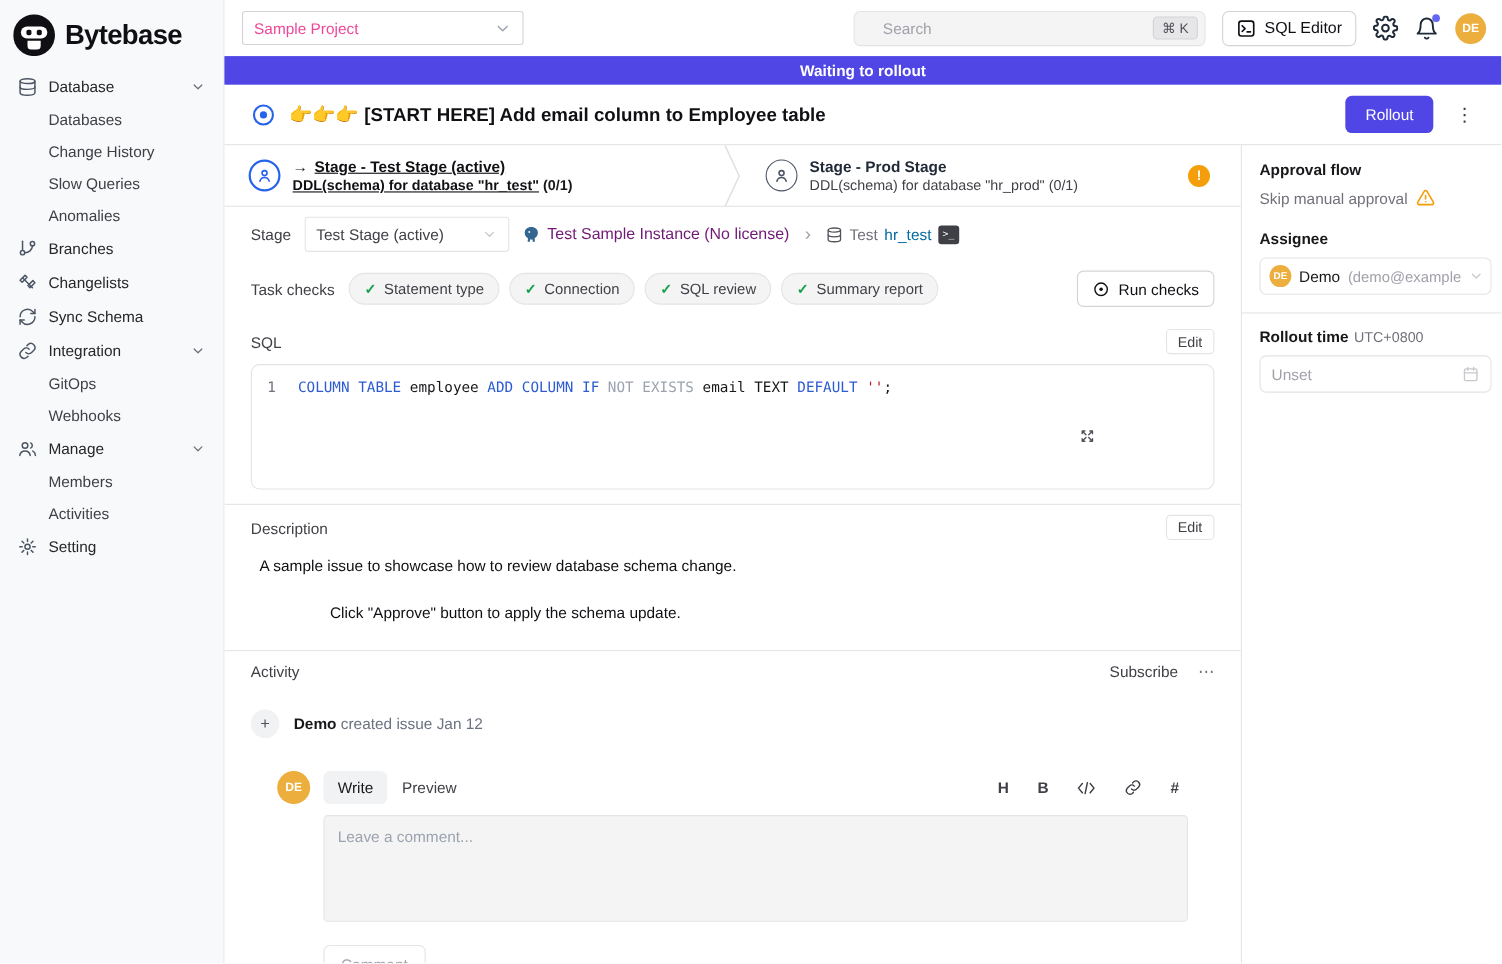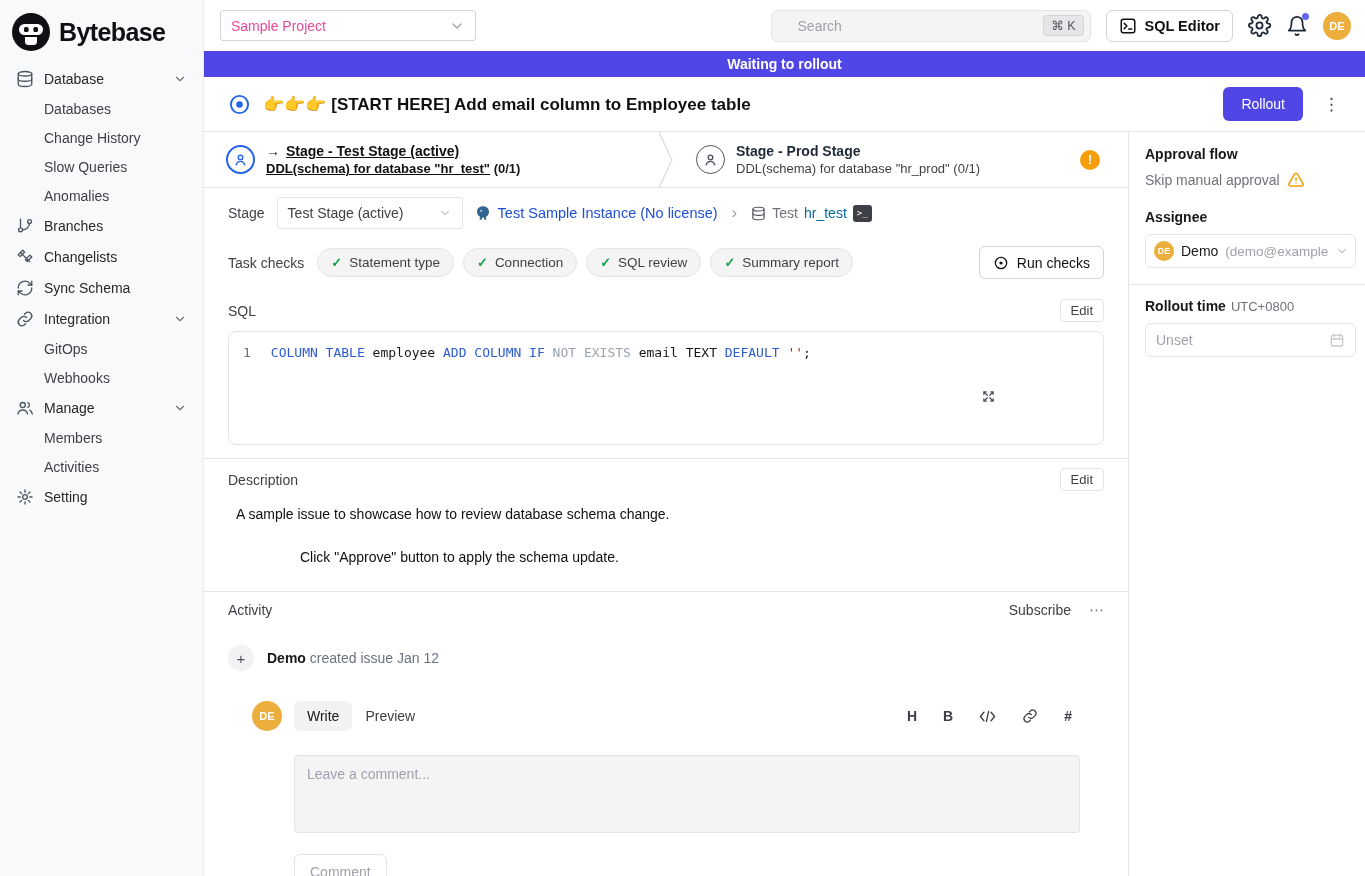--- a/index.html
+++ b/index.html
@@ -32,21 +32,21 @@
   .topbar-right { margin-left:auto; display:flex; align-items:center; gap:15px; }
   .search-box { width:320px; height:32px; background:#f4f4f5; border:1px solid #e4e4e7; border-radius:6px;
                 display:flex; align-items:center; padding:0 6px 0 24px; }
   .search-box input { flex:1; border:none; background:transparent; outline:none; font-size:14px;
                       font-family:"Liberation Sans",sans-serif; color:#18181b; min-width:0; }
   .search-box input::placeholder { color:#a1a1aa; }
   .kbd { background:#e6e6e9; border:1px solid #d4d4d8; border-radius:4px; padding:2px 7px;
          font-size:12.5px; color:#52525b; white-space:nowrap; }
   .sql-editor-btn { height:32px; border:1px solid #d4d4d8; border-radius:6px; background:#fff;
                     display:flex; align-items:center; gap:8px; padding:0 12px; font-size:14.5px;
-                    color:#101014; cursor:pointer;font-weight:bold; }
+                    color:#101014; cursor:pointer; }
   .icon-btn { background:none; border:none; padding:0; cursor:pointer; color:#1f2937; position:relative; }
   .notif-dot { position:absolute; top:-2px; right:-1px; width:7px; height:7px; border-radius:50%; background:#6366f1; }
   .avatar { border-radius:50%; color:#fff; font-weight:700; display:flex; align-items:center; justify-content:center; }
   .avatar.lg { width:28px; height:28px; font-size:11px; }
   .avatar.md { width:30px; height:30px; font-size:11px; }
   .avatar.sm { width:20px; height:20px; font-size:9px; }
 
   
   .banner { height:26px; color:#fff; font-size:14px; font-weight:600;
             display:flex; align-items:center; justify-content:center; }
@@ -79,21 +79,21 @@
   .stage-sep { flex:0 0 16px; }
   .alert-badge { margin-left:auto; margin-right:18px; width:20px; height:20px; border-radius:50%;
                  color:#fff; font-weight:700; font-size:12.5px; display:flex; align-items:center; justify-content:center; }
 
   
   .stage-row { display:flex; align-items:center; gap:12px; padding:9px 24px 8px; }
   .stage-row-label { color:#3f3f46; }
   .stage-select { width:186px; height:32px; border:1px solid #e4e4e7; border-radius:3px; background:#fff;
                   display:flex; align-items:center; justify-content:space-between; padding:0 10px;
                   color:#3f3f46; cursor:pointer; }
-  .instance { display:flex; align-items:center; gap:7px; font-weight:500; color:#1d4ed8; font-size:14.5px; }
+  .instance { display:flex; align-items:center; gap:7px; font-weight:500; color:#701a75; font-size:14.5px; }
   .crumb-sep { color:#a1a1aa; font-size:17px; padding:0 2px; }
   .db-link { display:flex; align-items:center; gap:6px; cursor:pointer; }
   .db-env { color:#71717a; }
   .db-name { color:#0369a1; font-weight:500; }
   .mini-term { width:19px; height:17px; background:#3f3f46; border-radius:3px; color:#fff; font-size:9px;
                display:flex; align-items:center; justify-content:center; font-family:"DejaVu Sans Mono",monospace; }
 
   
   .tasks-row { display:flex; align-items:center; gap:9px; padding:9px 24px 10px; }
   .tasks-label { color:#3f3f46; margin-right:4px; }
@@ -136,21 +136,21 @@
   .comment-avatar-wrap { position:relative; width:30px; flex:0 0 30px; }
   .bubble-badge { position:absolute; right:-3px; bottom:-2px; width:13px; height:11px; background:#52525b;
                   border-radius:3px; color:#fff; font-size:7px; line-height:9px; text-align:center; }
   .comment-body { flex:1; min-width:0; }
   .comment-toolbar { display:flex; align-items:center; }
   .tab { padding:7px 13px; font-size:14px; color:#3f3f46; cursor:pointer; border-radius:6px; }
   .tab.active { background:#f1f2f4; color:#18181b; }
   .fmt-icons { margin-left:auto; display:flex; align-items:center; gap:26px; color:#3f3f46; padding-right:8px; }
   .fmt-glyph { font-weight:700; font-size:14px; cursor:pointer; }
   .fmt-svg { cursor:pointer; }
-  .comment-input { width:100%; height:78px; margin-top:24px; background:#f4f4f5; border:1px solid #e4e4e7;
+  .comment-input { width:100%; height:97px; margin-top:10px; background:#f4f4f5; border:1px solid #e4e4e7;
                    border-radius:4px; padding:10px 12px; font-size:14px; resize:none;
                    font-family:"Liberation Sans",sans-serif; color:#18181b; }
   .comment-input::placeholder { color:#9ca3af; }
   .comment-btn { margin-top:18px; border:1px solid #e4e4e7; background:#fff; color:#a1a1aa;
                  border-radius:6px; padding:9px 15px; font-size:14px; cursor:default; }
 
   
   .aside-sec { padding:14px 16px 16px; }
   .aside-sec + .aside-sec { border-top:1px solid #e4e4e7; padding-top:13px; }
   .aside-title { font-weight:700; color:#18181b; font-size:14px; }

